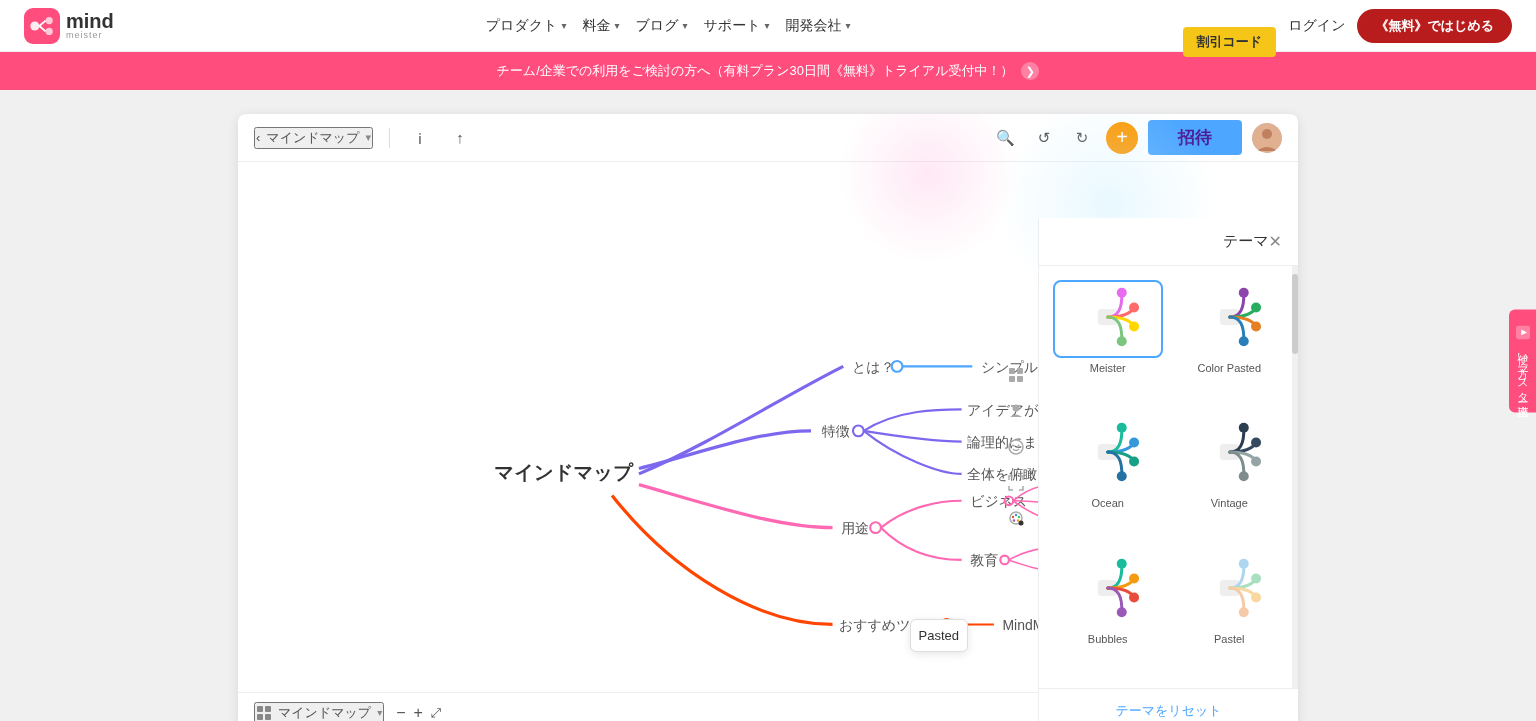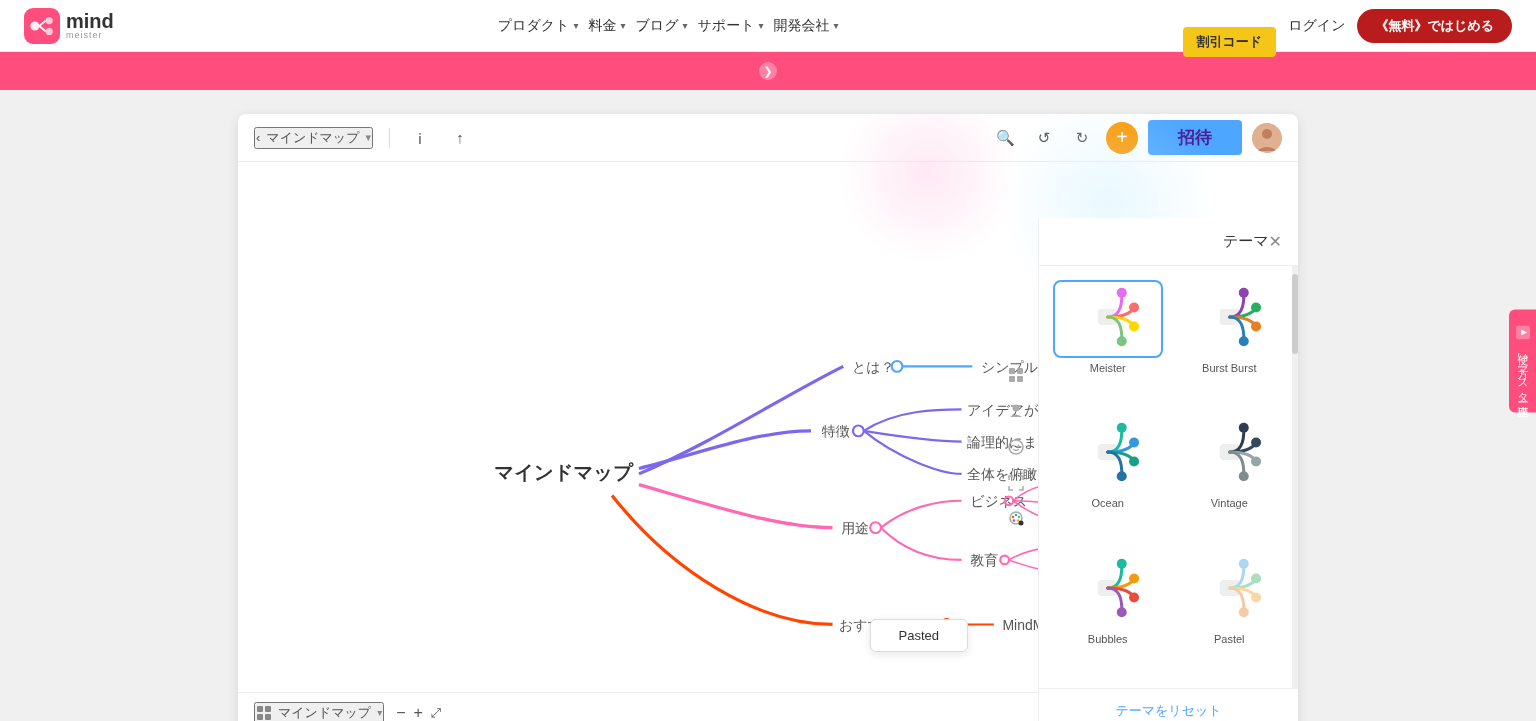--- a/index.html
+++ b/index.html
@@ -37,21 +37,21 @@
       color: #333;
     }
     .logo-meister {
       font-size: 9px;
       color: #999;
       letter-spacing: 1px;
     }
     .navbar-nav {
       display: flex;
       align-items: flex-start;
-      gap: 10px;
+      gap: 16px;
       flex: 1;
       justify-content: center;
     }
     .nav-item {
       font-size: 14px;
       color: #333;
       cursor: pointer;
       display: flex;
       align-items: center;
       gap: 4px;
@@ -393,21 +393,21 @@
     }
 
     
     .pasted-label {
       position: absolute;
       bottom: 80px;
       right: 330px;
       background: #fff;
       border: 1px solid #ddd;
       border-radius: 6px;
-      padding: 8px 28px;
+      padding: 8px 8px;
       font-size: 13px;
       box-shadow: 0 2px 8px rgba(0,0,0,0.1);
       z-index: 20;
       color: #333;
     }
 
     
     .mindmap-svg {
       position: absolute;
       top: 0;
@@ -482,20 +482,21 @@
     </div>
 
   <div class="navbar-actions">
     <button class="btn-coupon">割引コード</button>
     <button class="btn-login">ログイン</button>
     <button class="btn-start">《無料》ではじめる</button>
   </div>
 </nav>
 
 <div class="banner">
+  <span>チーム/企業での利用をご検討の方へ（有料プラン30日間《無料》トライアル受付中！）</span>
   <span class="banner-arrow">❯</span>
 </div>
 
 <div class="main">
   <div class="editor">
 
     <div class="editor-bg-blob1"></div>
     <div class="editor-bg-blob2"></div>
 
     <div class="editor-toolbar">
@@ -635,21 +636,21 @@
                     <rect x="40" y="27" width="20" height="16" rx="4" fill="#eee"></rect>
                     <path d="M50,35 Q65,35 64,10.751288694035718" stroke="#8e44ad" stroke-width="3" fill="none" stroke-linecap="round"></path>
                     <circle cx="64" cy="10.751288694035718" r="5" fill="#8e44ad"></circle>
                     <path d="M50,35 Q71.15569669100272,35 76.31139338200543,25.423435986881277" stroke="#27ae60" stroke-width="3" fill="none" stroke-linecap="round"></path>
                     <circle cx="76.31139338200543" cy="25.423435986881277" r="5" fill="#27ae60"></circle>
                     <path d="M50,35 Q71.15569669100272,35 76.31139338200543,44.57656401311873" stroke="#e67e22" stroke-width="3" fill="none" stroke-linecap="round"></path>
                     <circle cx="76.31139338200543" cy="44.57656401311873" r="5" fill="#e67e22"></circle>
                     <path d="M50,35 Q65,35 64,59.24871130596428" stroke="#2980b9" stroke-width="3" fill="none" stroke-linecap="round"></path>
                     <circle cx="64" cy="59.24871130596428" r="5" fill="#2980b9"></circle>
                   </svg></div>
-                <div class="theme-name">Burst Burst</div>
+                <div class="theme-name">Color Pasted</div>
               </div>
               <div class="theme-item">
                 <div class="theme-preview"><svg viewBox="0 0 100 70">
                     <rect x="40" y="27" width="20" height="16" rx="4" fill="#eee"></rect>
                     <path d="M50,35 Q65,35 64,10.751288694035718" stroke="#1abc9c" stroke-width="3" fill="none" stroke-linecap="round"></path>
                     <circle cx="64" cy="10.751288694035718" r="5" fill="#1abc9c"></circle>
                     <path d="M50,35 Q71.15569669100272,35 76.31139338200543,25.423435986881277" stroke="#3498db" stroke-width="3" fill="none" stroke-linecap="round"></path>
                     <circle cx="76.31139338200543" cy="25.423435986881277" r="5" fill="#3498db"></circle>
                     <path d="M50,35 Q71.15569669100272,35 76.31139338200543,44.57656401311873" stroke="#16a085" stroke-width="3" fill="none" stroke-linecap="round"></path>
                     <circle cx="76.31139338200543" cy="44.57656401311873" r="5" fill="#16a085"></circle>

